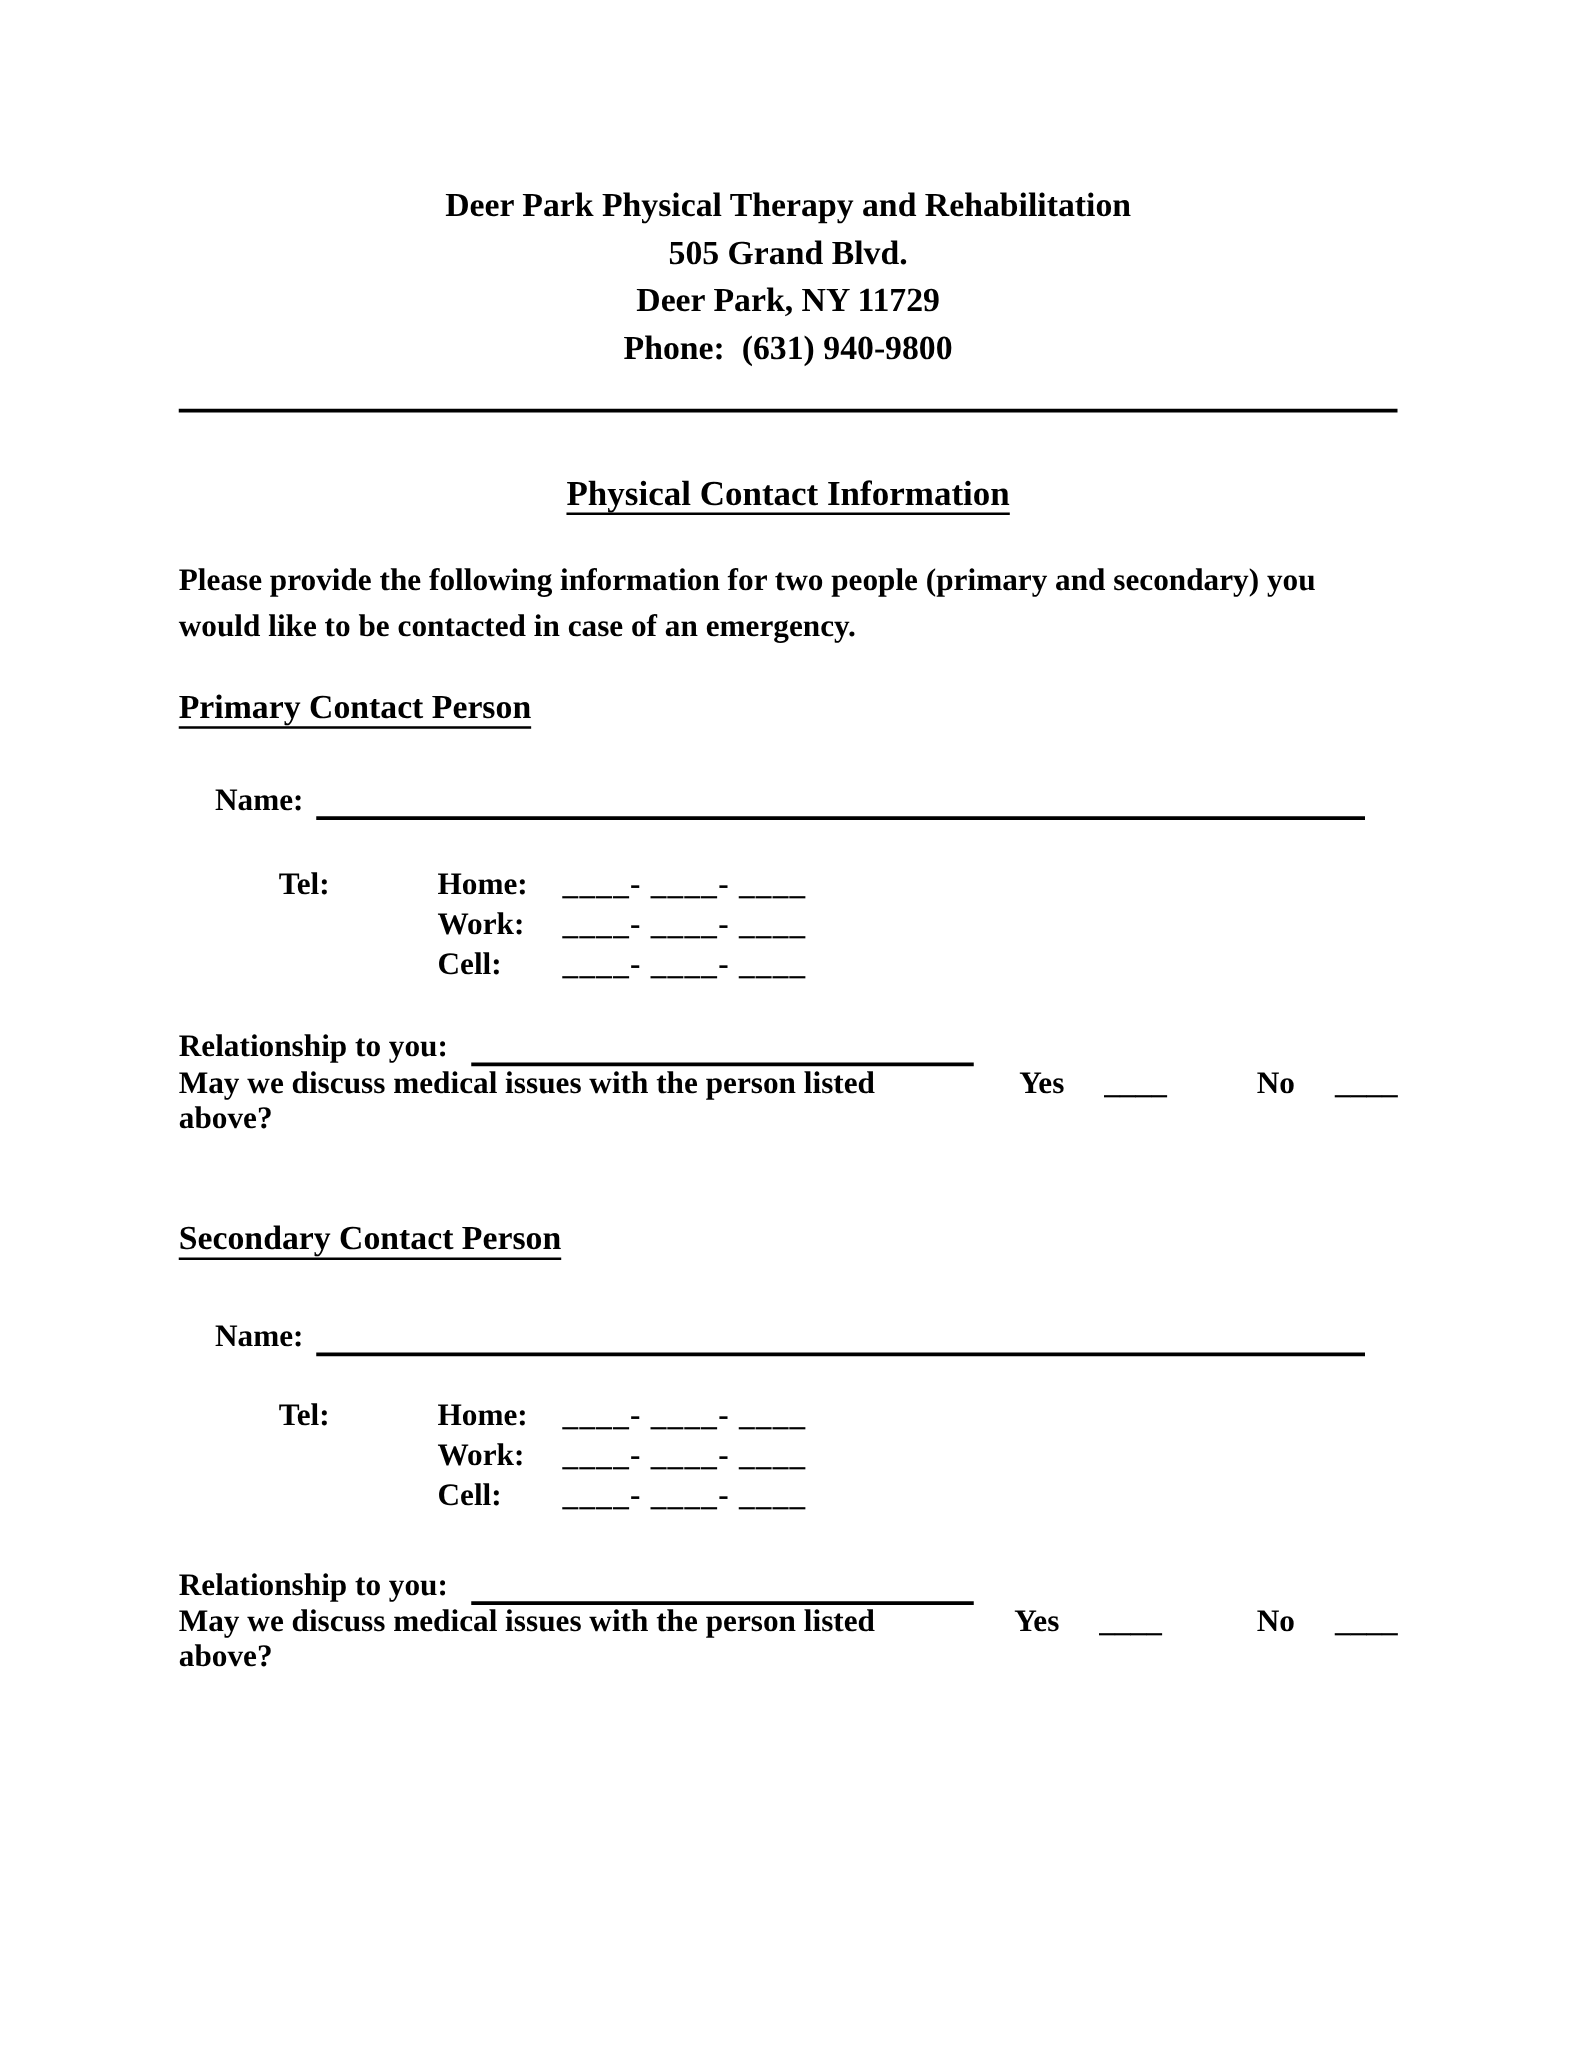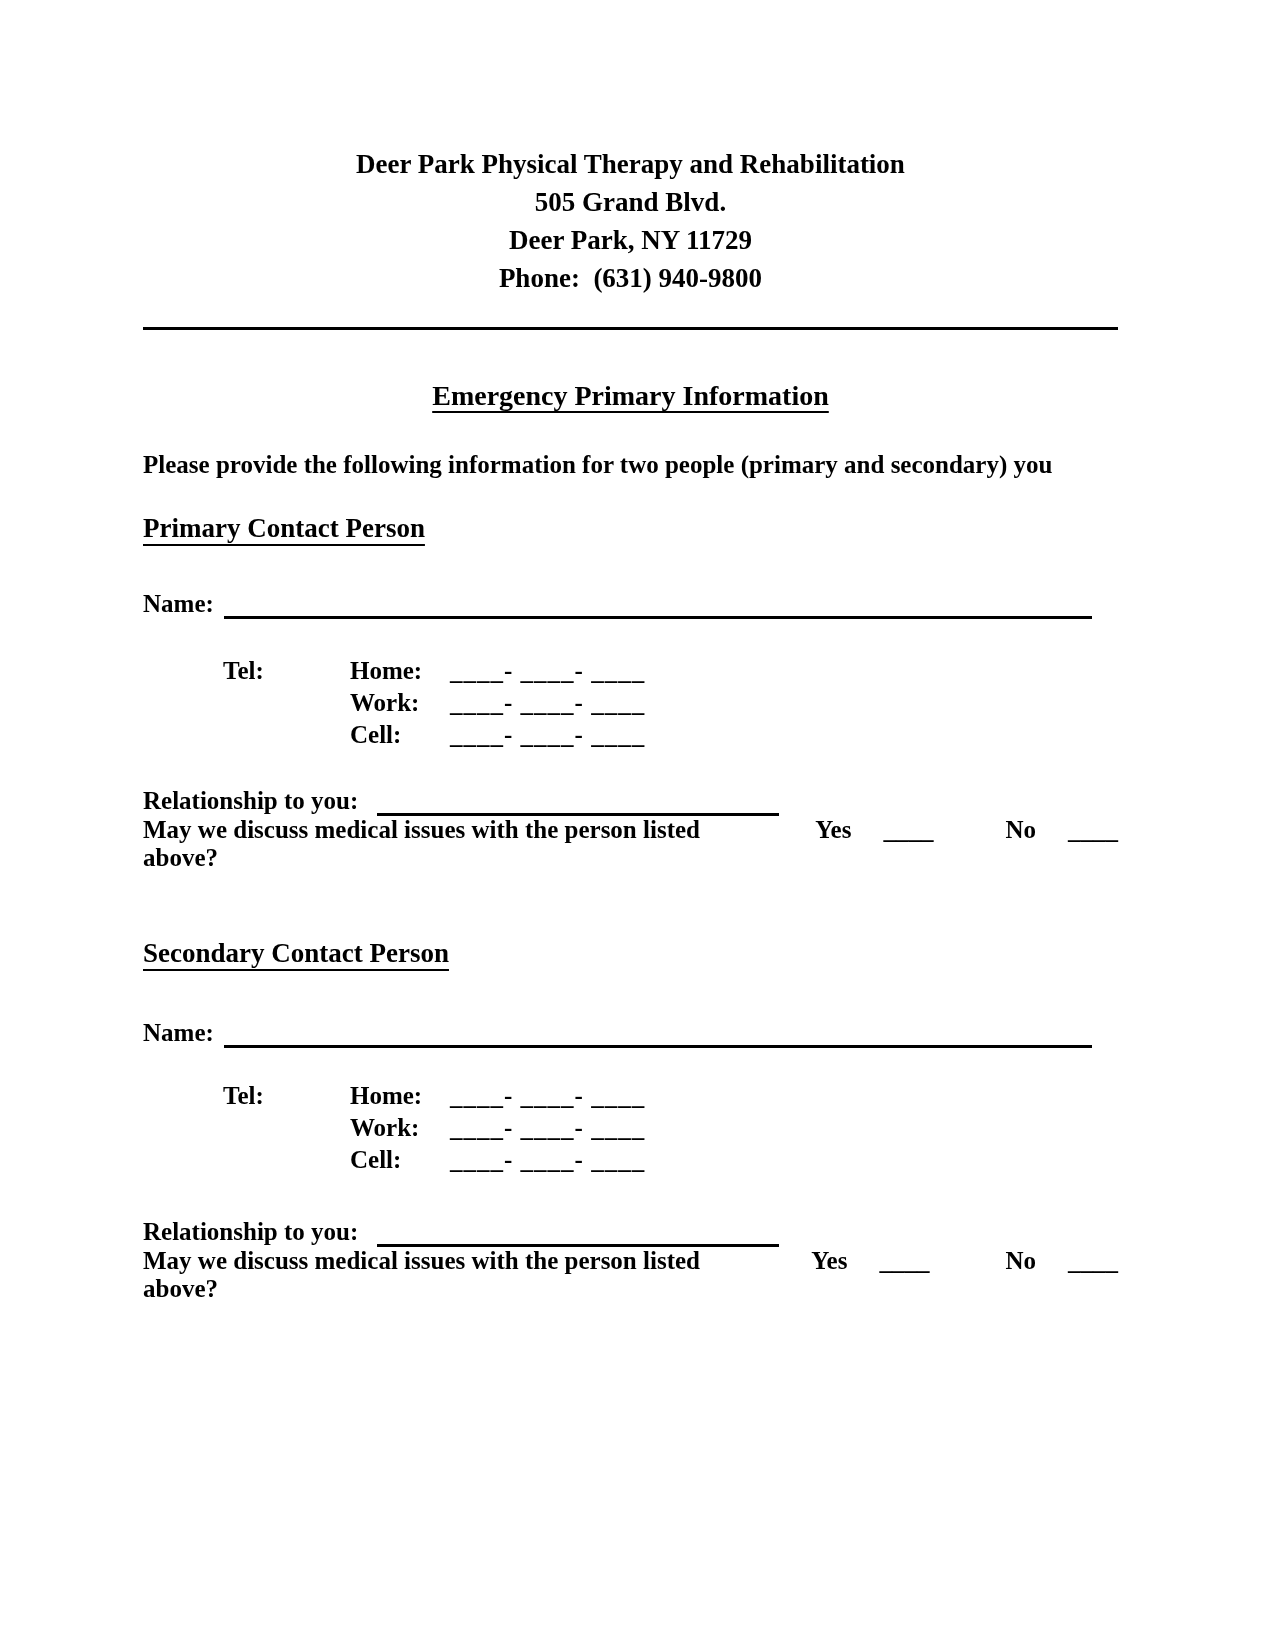--- a/index.html
+++ b/index.html
@@ -59,20 +59,21 @@
     text-decoration-thickness: 2px;
     text-underline-offset: 7px;
     display: inline-block;
   }
   .sec2 .section-heading { margin-top: 66px; }
 
   .name-row {
     margin-top: 46px;
     display: flex;
     align-items: baseline;
+    margin-left: 29px;
   }
   .sec2 .name-row { margin-top: 50px; }
   .name-row .write-line {
     flex: 1;
     margin-left: 10px;
     margin-right: 26px;
     border-bottom: 3px solid #000;
     height: 26px;
     align-self: flex-end;
   }
@@ -122,24 +123,25 @@
 
   <div class="clinic-header">
     <div class="pre">Deer Park Physical Therapy and Rehabilitation</div>
     <div class="pre">505 Grand Blvd.</div>
     <div class="pre">Deer Park, NY 11729</div>
     <div class="pre">Phone:  (631) 940-9800</div>
   </div>
 
   <div class="divider"></div>
 
-  <div class="form-title">Emergency Primary Information</div>
+  <div class="form-title">Physical Contact Information</div>
 
   <div class="intro">
     <div class="pre">Please provide the following information for two people (primary and secondary) you</div>
+    <div class="pre">would like to be contacted in case of an emergency.</div>
   </div>
 
   <div class="sec1">
     <div>
       <span class="section-heading">Primary Contact Person</span>
     </div>
 
     <div class="name-row">
       <span class="pre">Name:</span>
       <span class="write-line"></span>

